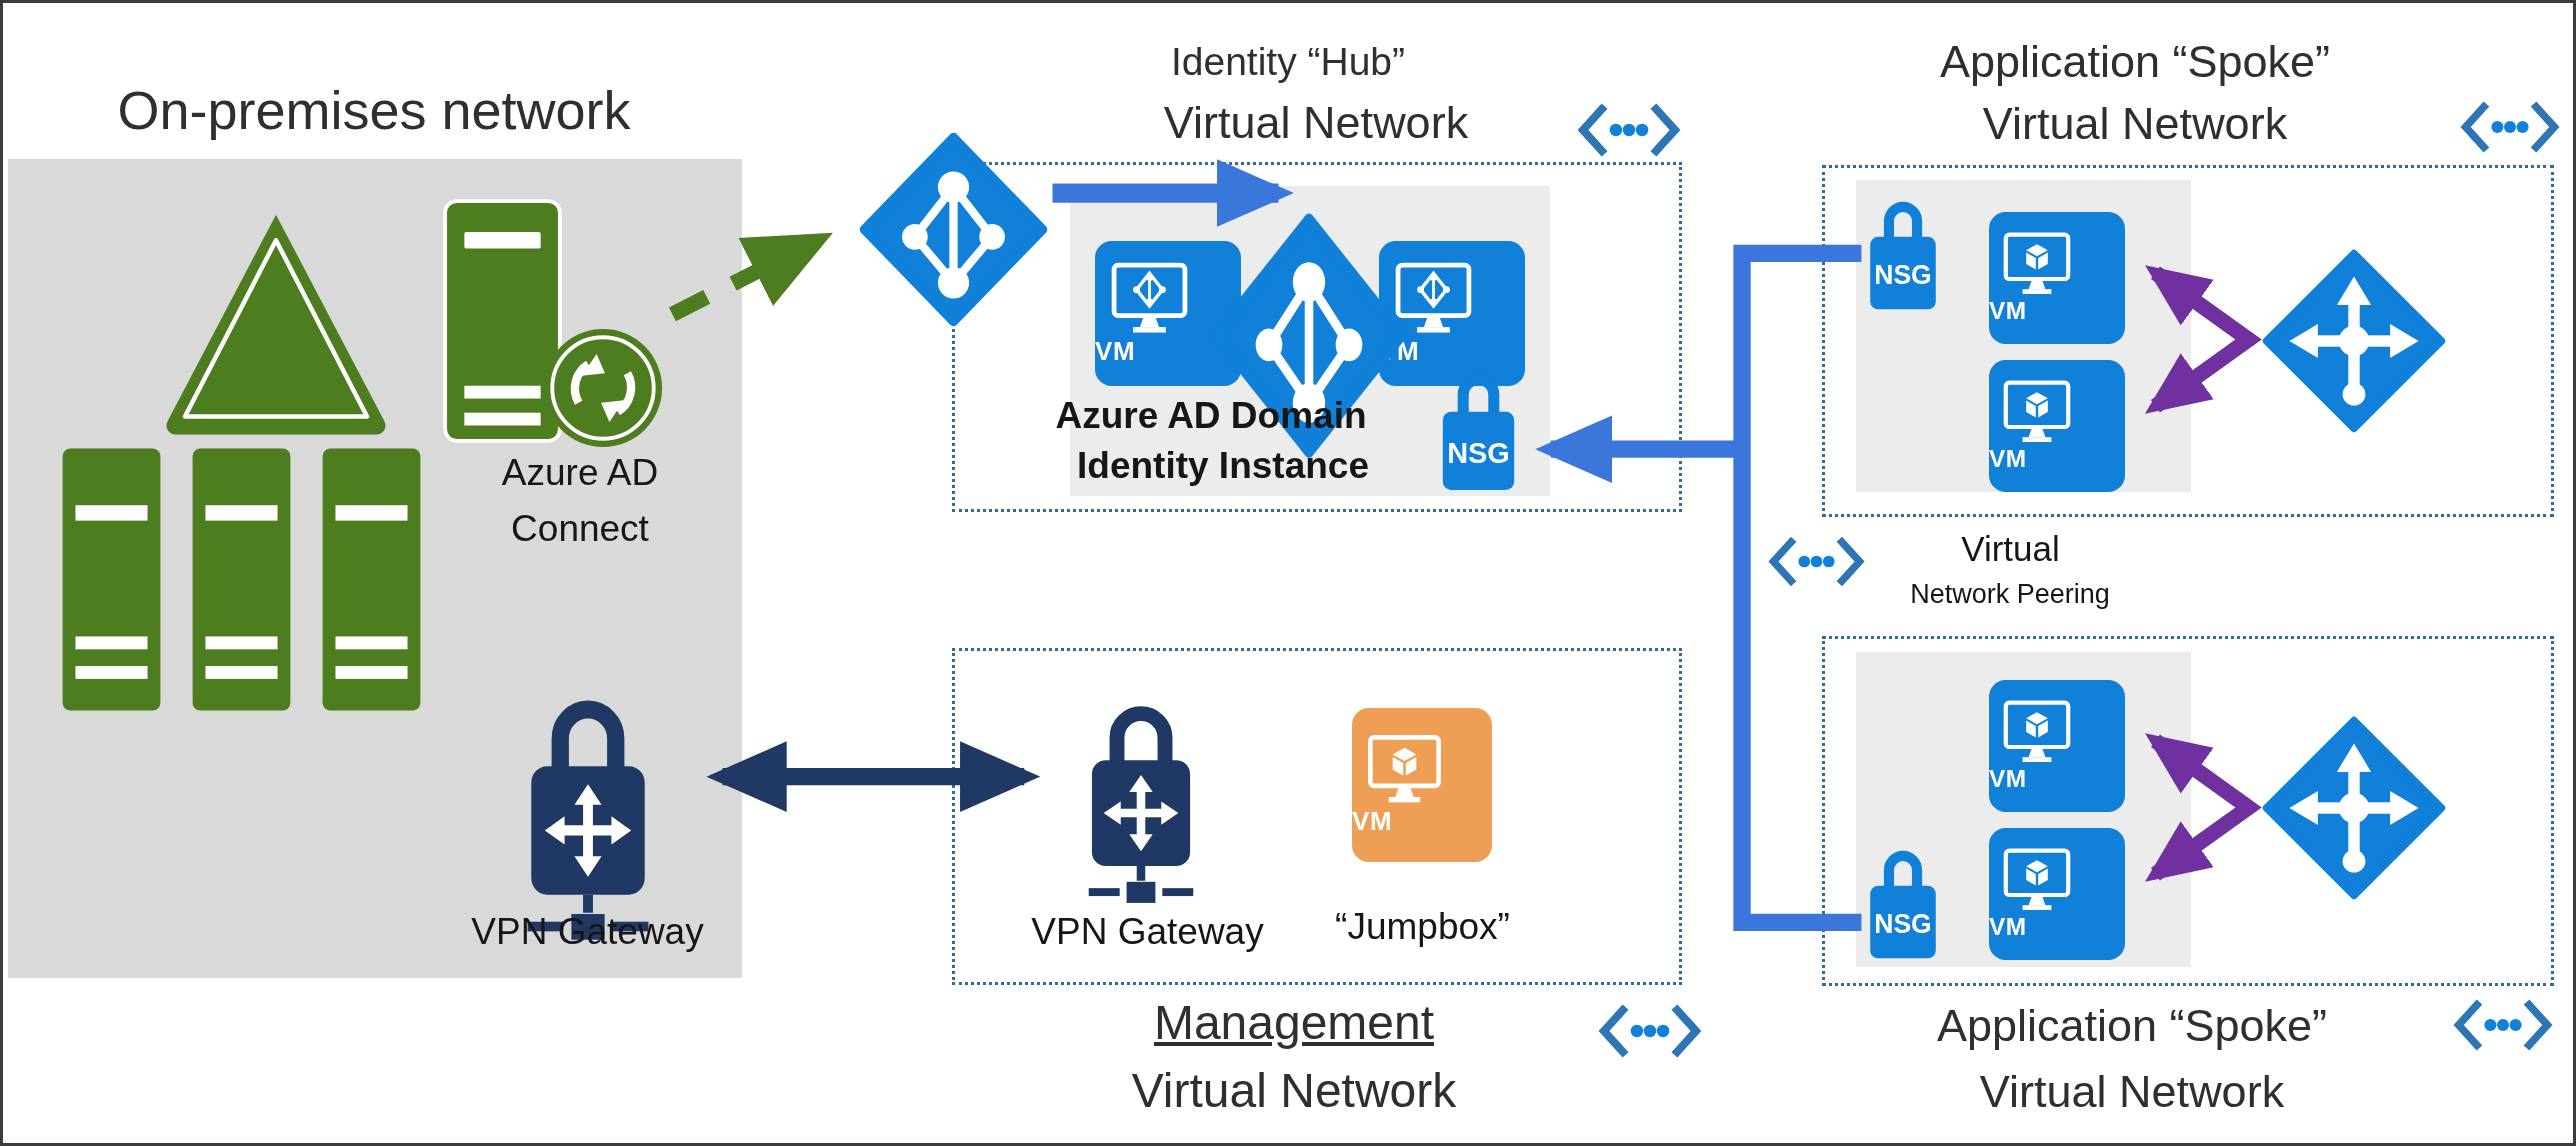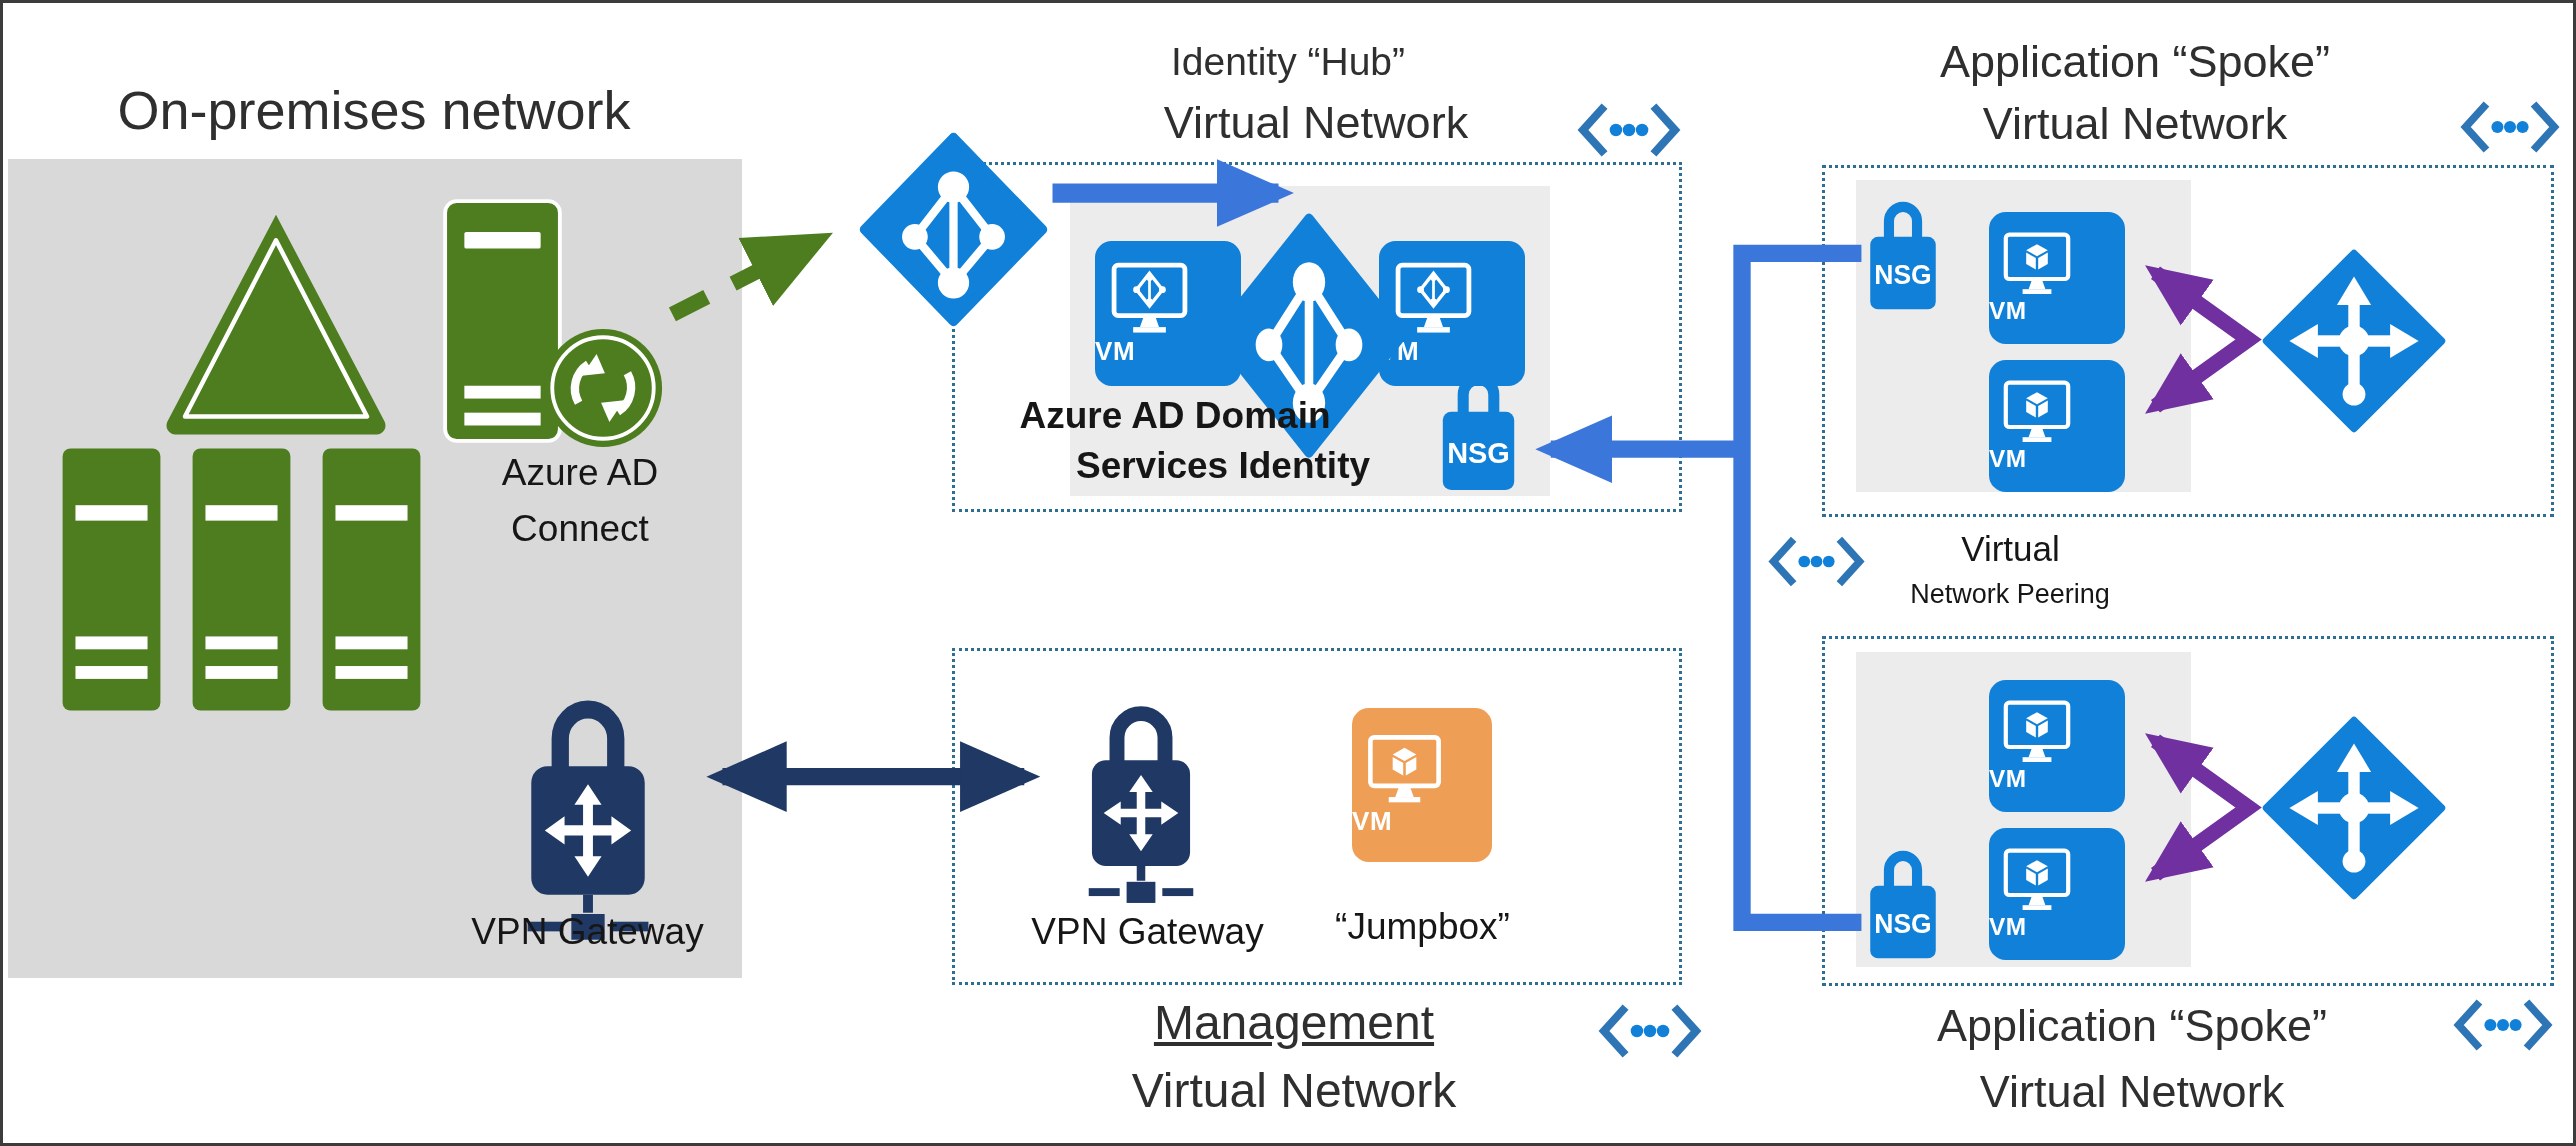--- a/index.html
+++ b/index.html
@@ -201,22 +201,22 @@
     <svg viewBox="0 0 210 215" width="200" height="250" preserveAspectRatio="none">
       <path d="M105,8 L202,108 L105,208 L8,108 Z" fill="#1080d8" stroke="#1080d8" stroke-width="10" stroke-linejoin="round"></path>
       <path d="M105,62 L63,116 M105,62 L147,116 M105,62 L105,166 M63,116 L105,166 M147,116 L105,166" stroke="#fff" stroke-width="9"></path>
       <circle cx="105" cy="62" r="17" fill="#fff"></circle>
         <circle cx="63" cy="116" r="14" fill="#fff"></circle>
       <circle cx="147" cy="116" r="14" fill="#fff"></circle>
         <circle cx="105" cy="166" r="17" fill="#fff"></circle>
     </svg>
   </div>
 
-  <div class="abs lbl semib txt" style="left:960px;top:393px;width:424px;font-size:37px;">Azure AD Domain</div>
-  <div class="abs lbl semib txt" style="left:1008px;top:443px;width:424px;font-size:37px;">Services Identity</div>
+  <div class="abs lbl semib txt" style="left:996px;top:393px;width:424px;font-size:37px;">Azure AD Domain</div>
+  <div class="abs lbl semib txt" style="left:1008px;top:443px;width:424px;font-size:37px;">Identity Instance</div>
 
   <div class="abs icon" style="left:1433px;top:356px;width:85px;height:136px;">
     <svg viewBox="0 0 100 160" width="85" height="136" preserveAspectRatio="none">
       <path d="M32,66 V42 a18,18 0 0 1 36,0 V66" fill="none" stroke="#1080d8" stroke-width="13"></path>
       <rect x="8" y="62" width="84" height="92" rx="10" fill="#1080d8"></rect>
       <text x="50" y="122" font-size="34" font-weight="bold" fill="#fff" text-anchor="middle">NSG</text>
     </svg>
   </div>
 
   <div class="abs icon" style="left:1074px;top:679px;width:128px;height:222px;">

